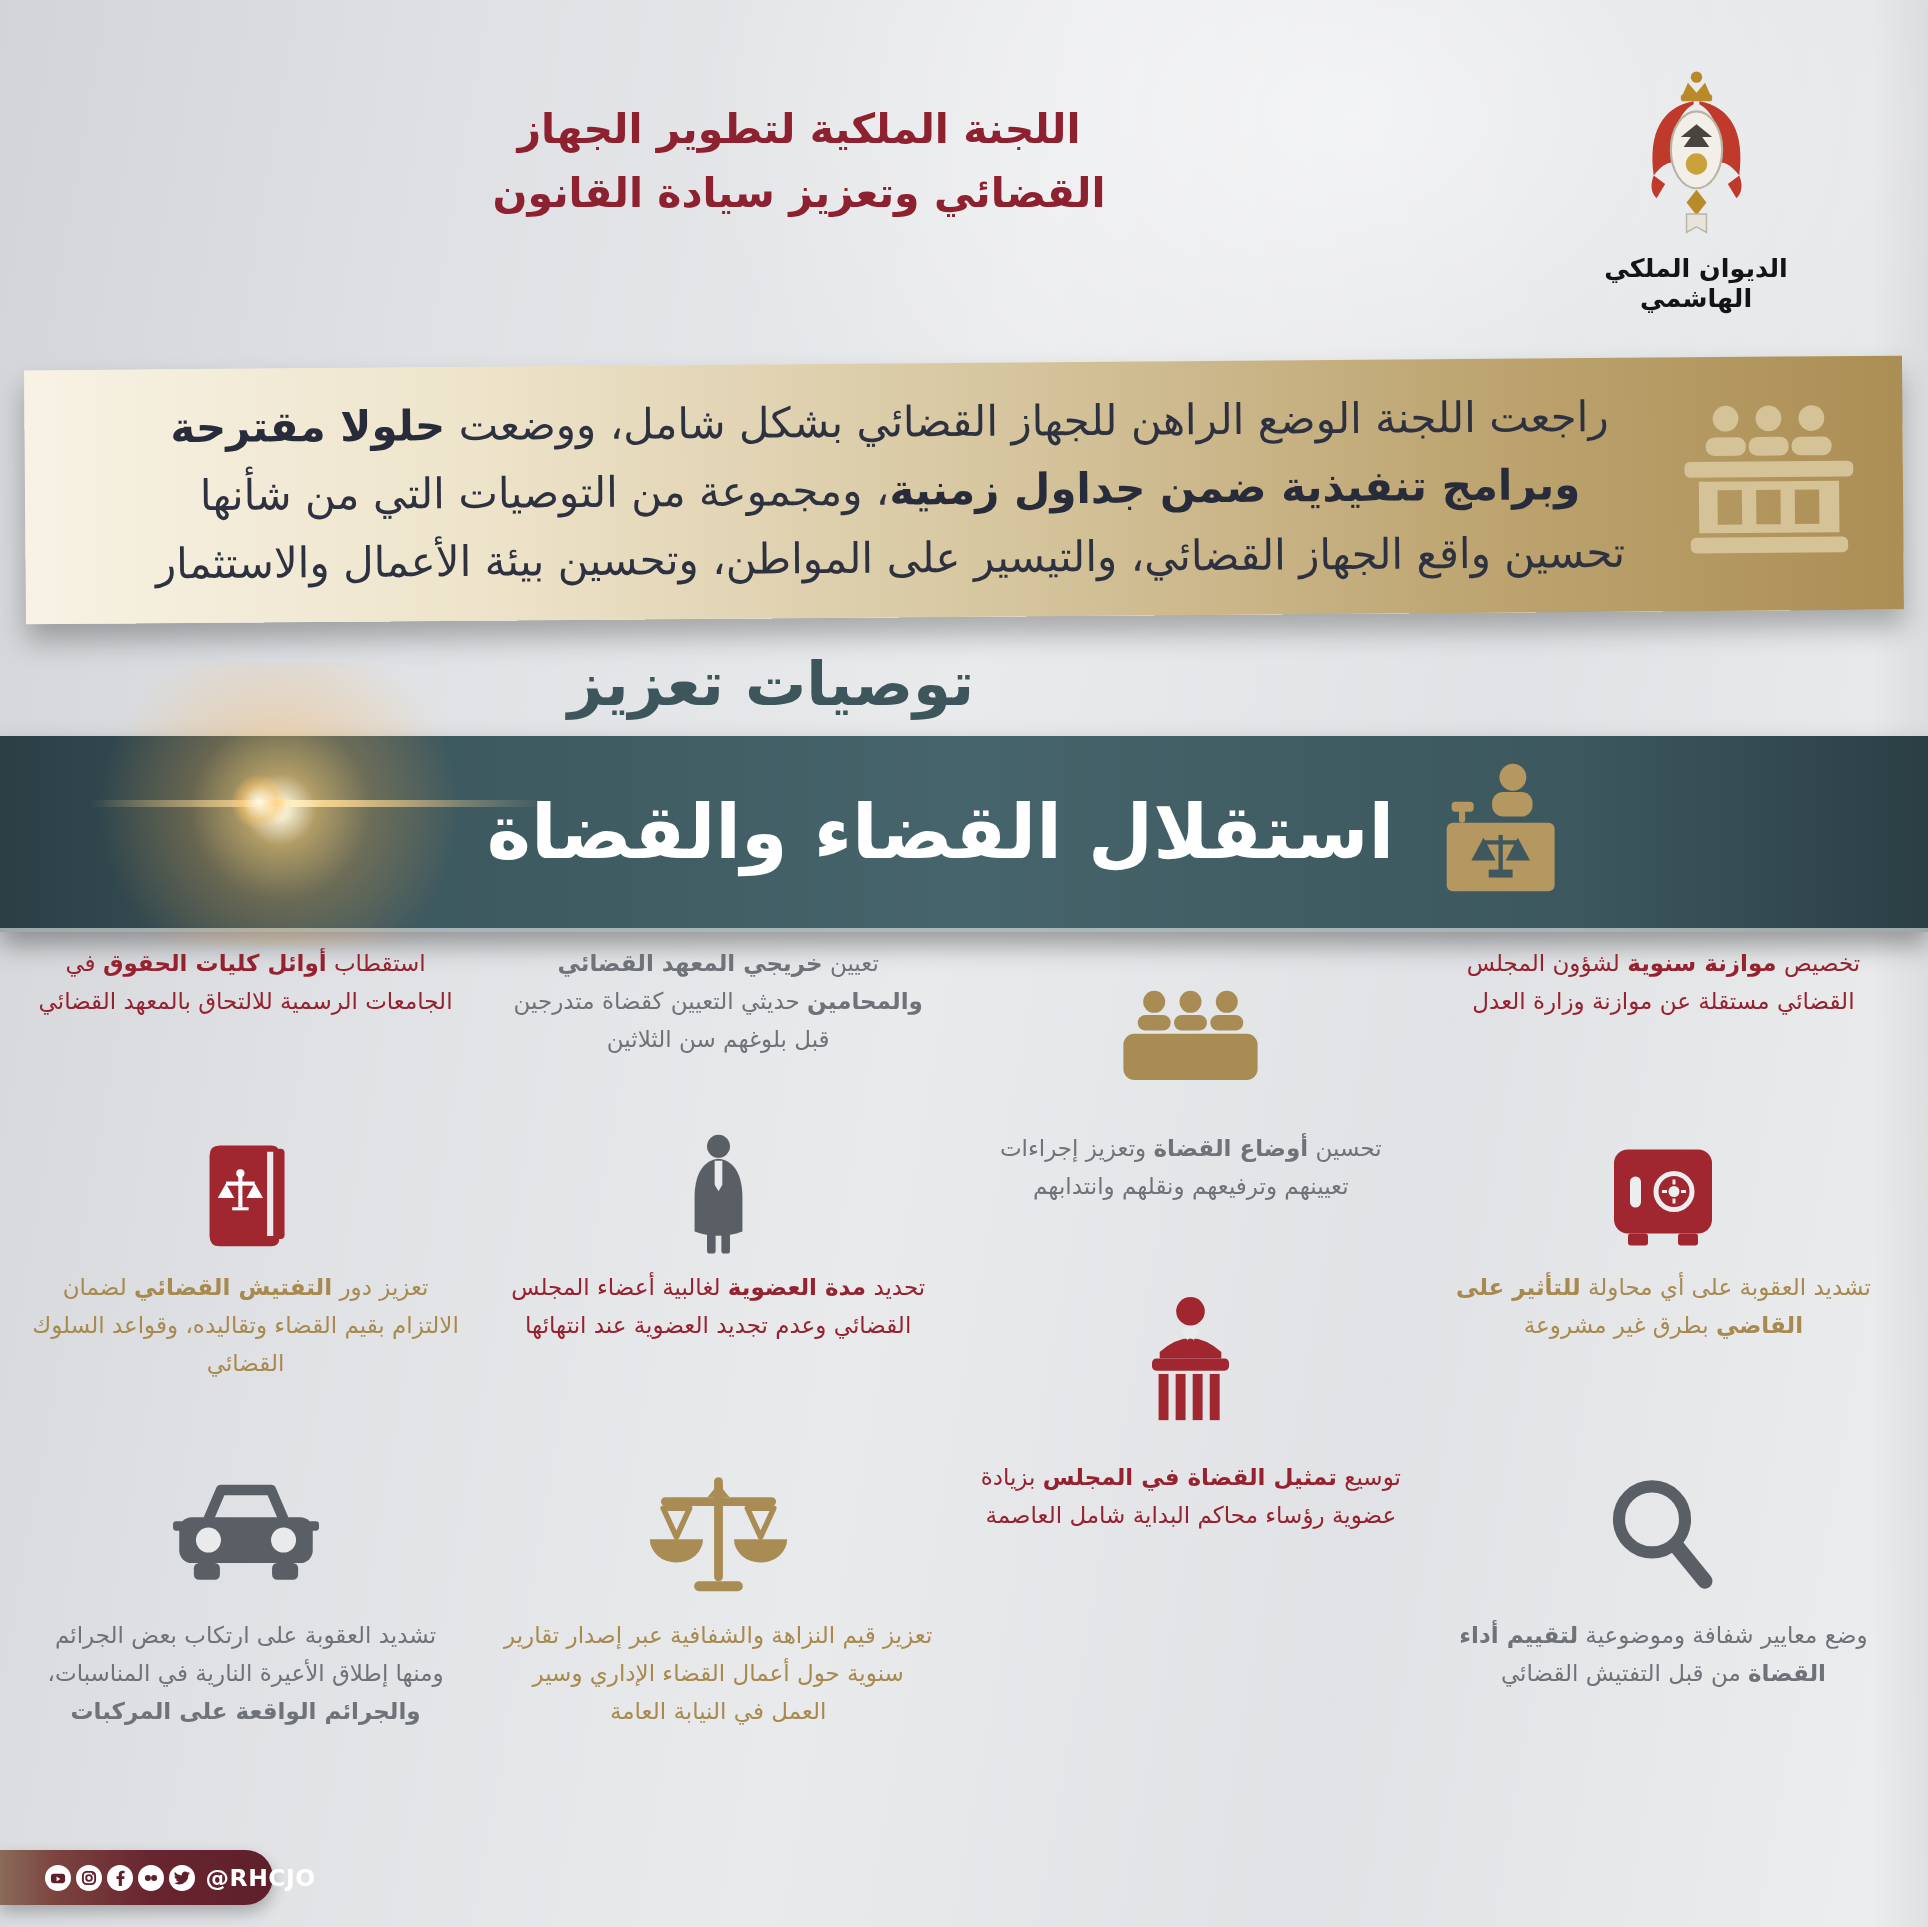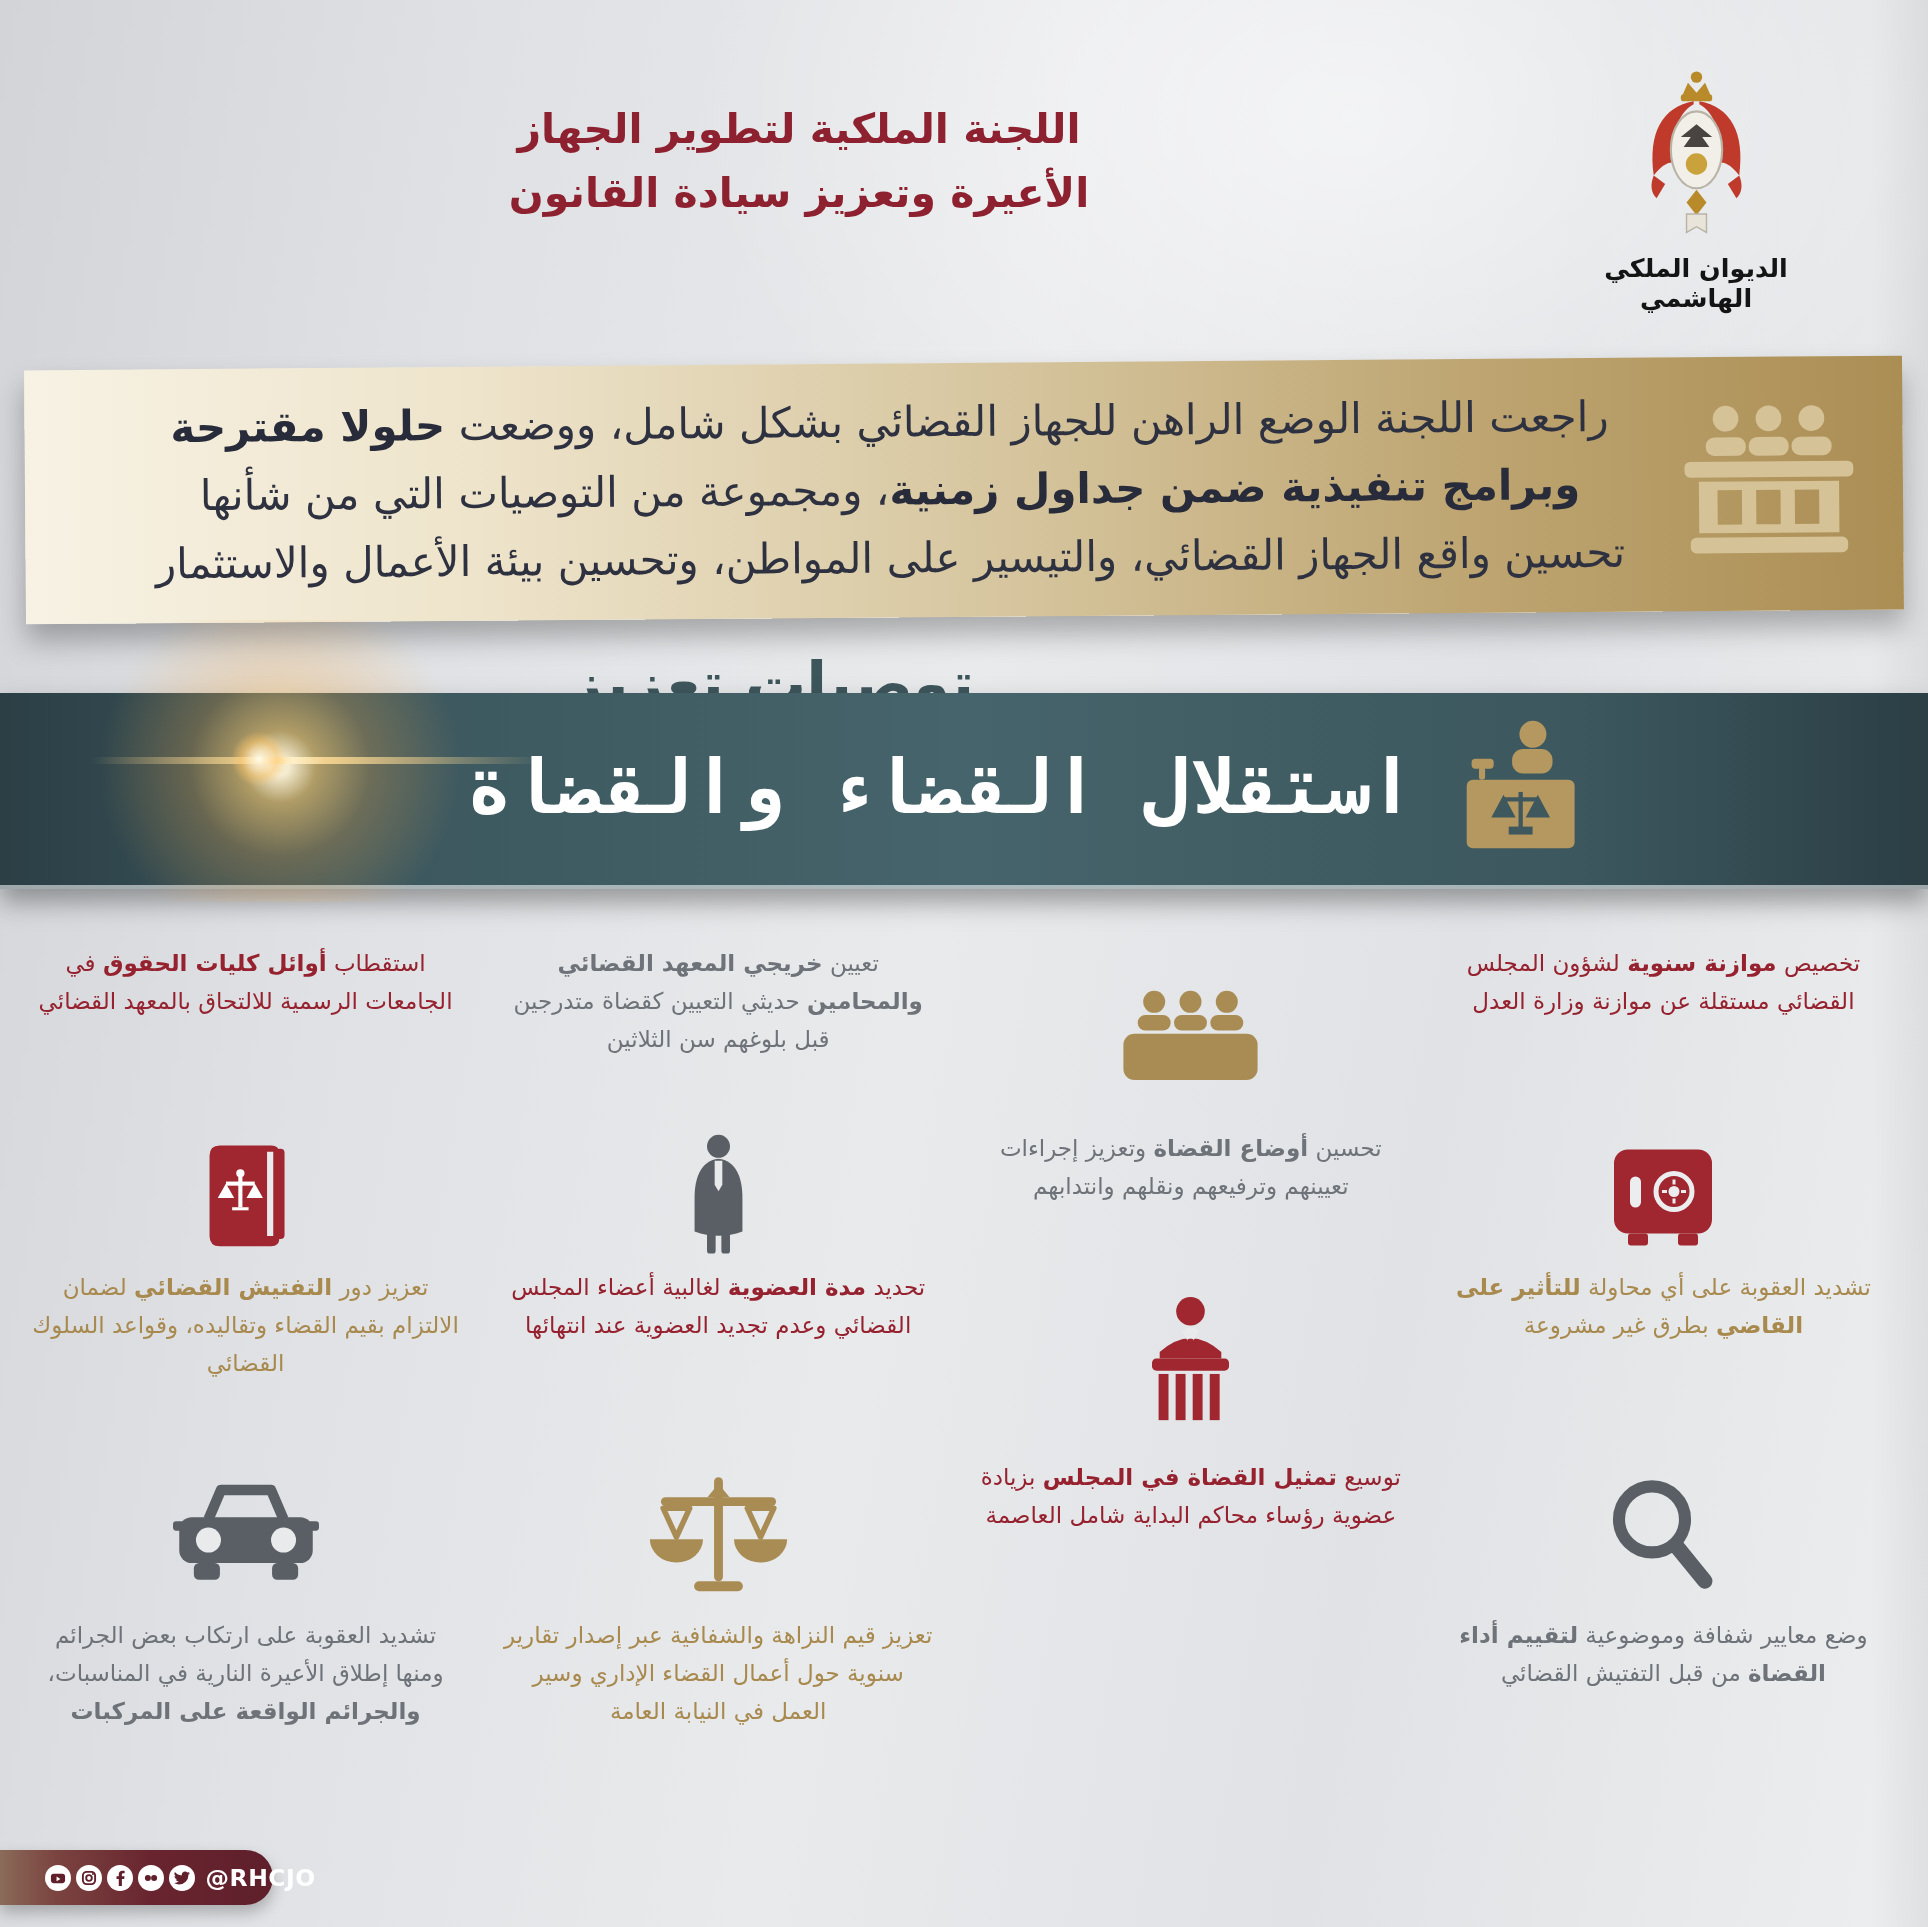--- a/index.html
+++ b/index.html
@@ -21,23 +21,23 @@
     background:linear-gradient(to left,#ab8e54 0%,#bda470 22%,#d8c8a2 50%,#eee4cb 76%,#f7f2e4 100%);
     box-shadow:0 17px 28px rgba(0,0,0,.28);}
   .intro-inner{display:flex;height:100%;align-items:center;padding:0 41px 0 66px;gap:32px;}
   .intro-icon{flex:0 0 auto;color:#d5c296;}
   .intro-icon svg{width:186px;height:179px;display:block;}
   .intro-text{flex:1;text-align:center;font-size:42px;line-height:1.62;color:#2e3140;font-weight:500;max-width:1507px;margin:0 auto;}
   .intro-text b{font-weight:800;color:#272b3a;}
   
   .kicker{position:absolute;top:648px;left:0;right:0;text-align:center;transform:translateX(-193px);
     font-size:61px;font-weight:800;color:#3d565c;}
-  .dark-banner{position:absolute;top:693px;left:0;right:0;height:192px;
+  .dark-banner{position:absolute;top:736px;left:0;right:0;height:192px;
     background:linear-gradient(90deg,#2b3f45 0%,#3c575e 18%,#46646b 50%,#3c575e 82%,#2b3f45 100%);
-    box-shadow:0 13px 24.5px rgba(0,0,0,.35);border-bottom:4.7px solid rgba(255,255,255,.55);font-family:Liberation Mono, monospace;}
+    box-shadow:0 13px 24.5px rgba(0,0,0,.35);border-bottom:4.7px solid rgba(255,255,255,.55);}
   .dark-inner{position:relative;height:100%;display:flex;align-items:center;justify-content:center;gap:38px;left:66px;}
   .dark-banner h2{margin:0;color:#ffffff;font-size:75px;font-weight:800;letter-spacing:-0.9px;}
   .desk-icon{color:#b5985f;}
   .desk-icon svg{width:141px;height:149px;display:block;}
   .flare{position:absolute;left:90px;top:-73px;width:452px;height:282px;pointer-events:none;
     background:
       radial-gradient(circle at 42% 52%, rgba(255,244,214,.95) 0 3%, rgba(255,205,110,.6) 12%, rgba(255,175,70,.25) 30%, transparent 60%);}
   .flare::before{content:"";position:absolute;left:0;right:0;top:137px;height:6.6px;
     background:linear-gradient(90deg,transparent,rgba(255,220,150,.85) 40%,rgba(255,240,200,.95) 45%,rgba(255,220,150,.85) 52%,transparent);}
   .flare::after{content:"";position:absolute;left:141px;top:111px;width:56px;height:56px;border-radius:50%;
@@ -86,21 +86,21 @@
         <circle cx="60" cy="66" r="7.5" fill="#caa23c"></circle>
         <path d="M60,84 l7,9 -7,9 -7,-9 z" fill="#b98a2a"></path>
         <path d="M53,101 h14 v13 l-7,-4 -7,4 z" fill="#e8e4d9" stroke="#b9b3a6"></path>
       </svg>
     </span>
     <div class="logo-caption">الديوان الملكي الهاشمي</div>
   </div>
 
   <h1 class="title" style="margin:0;">
     <span>اللجنة الملكية لتطوير الجهاز</span>
-    <span>الأعيرة وتعزيز سيادة القانون</span>
+    <span>القضائي وتعزيز سيادة القانون</span>
   </h1>
 
   <section class="intro">
     <div class="intro-inner">
       <span class="intro-icon">
         <svg viewBox="0 0 130 120" fill="currentColor">
           <circle cx="35" cy="14" r="9"></circle>
             <circle cx="65" cy="14" r="9"></circle>
             <circle cx="95" cy="14" r="9"></circle>
           <rect x="21" y="27" width="28" height="13" rx="6"></rect>

